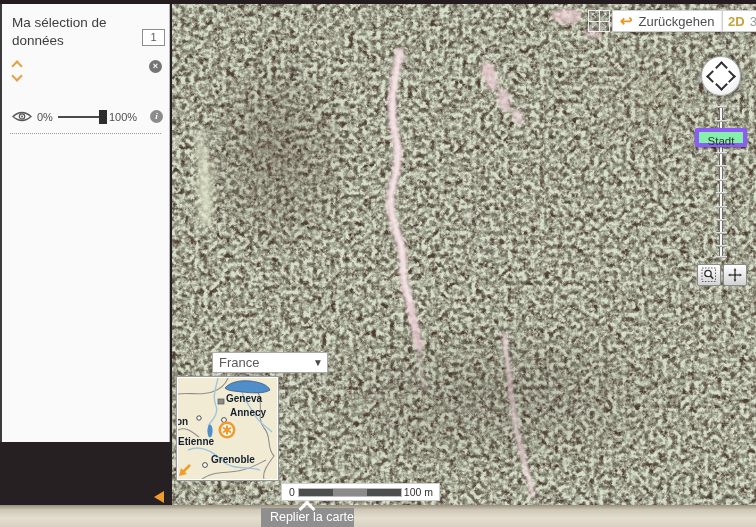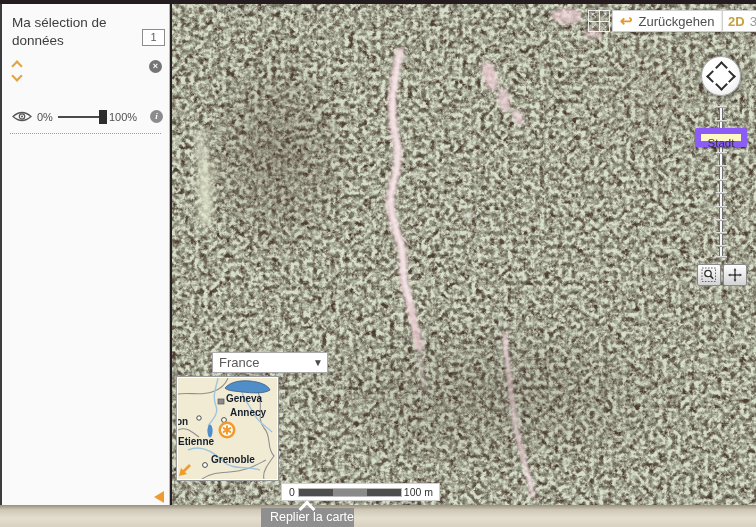--- a/index.html
+++ b/index.html
@@ -6,21 +6,21 @@
   #app{
     position:relative;width:756px;height:527px;overflow:hidden;
     background:#262022;font-family:"Liberation Sans",sans-serif;
     -webkit-font-smoothing:antialiased;
   }
   
   .top-bar{position:absolute;left:0;top:0;width:756px;height:4px;background:#241c1e;}
 
   
   .left-panel{
-    position:absolute;left:0;top:4px;width:170px;height:501px;
+    position:absolute;left:0;top:4px;width:170px;height:438px;
     background:#fafafa;border-left:2px solid #3c3c3c;border-right:1px solid #bdbdbd;
     box-sizing:border-box;
   }
   .panel-title{position:absolute;left:10px;top:10px;width:112px;font-size:13.5px;line-height:17.5px;color:#3d3d3d;}
   .count-badge{
     position:absolute;left:140px;top:25px;width:21px;height:15px;background:#fff;
     border:1px solid #8d8d8d;color:#5a5a5a;font-size:11px;line-height:15px;text-align:center;
   }
   .reorder{position:absolute;left:9px;top:57px;width:12px;height:22px;cursor:pointer;}
   .chev{position:absolute;left:2px;width:6px;height:6px;border:0 solid #e2a23f;}
@@ -92,22 +92,22 @@
   .pan-s{left:15px;bottom:6px;border-bottom-width:2px;border-left-width:2px;transform:rotate(-45deg);}
   .pan-w{left:6px;top:15px;border-left-width:2px;border-top-width:2px;transform:rotate(-45deg);}
   .pan-e{right:6px;top:15px;border-right-width:2px;border-bottom-width:2px;transform:rotate(-45deg);}
 
   .zoom-track{
     position:absolute;left:719px;top:106px;width:4px;height:152px;cursor:pointer;
     background:linear-gradient(90deg,#6f6f6f 0 1px,#f6f6f6 1px 3px,#6f6f6f 3px 4px);
   }
   .tick{position:absolute;left:716px;width:11px;height:2px;background:linear-gradient(#fdfdfd,#8a8a8a);}
   .zoom-handle{
-    position:absolute;left:695px;top:128px;width:52px;height:19px;background:#fef9c3;
-    border:6px solid #8b5cf6;border-radius:2px;box-shadow:0 1px 2px rgba(0,0,0,.4);
+    position:absolute;left:695px;top:128px;width:52px;height:19px;background:#86efac;
+    border:4px solid #8b5cf6;border-radius:2px;box-shadow:0 1px 2px rgba(0,0,0,.4);
     font-size:11.5px;color:#333;text-align:center;line-height:18px;box-sizing:border-box;cursor:grab;
   }
   .tool-btn{
     position:absolute;top:264px;width:24px;height:22px;box-sizing:border-box;cursor:pointer;
     background:linear-gradient(#ffffff,#d3d3d3);border:1px solid #8a8a8a;border-radius:2px;
     display:flex;align-items:center;justify-content:center;
   }
   .zoombox-btn{left:697px;} .center-btn{left:723px;}
 
   

